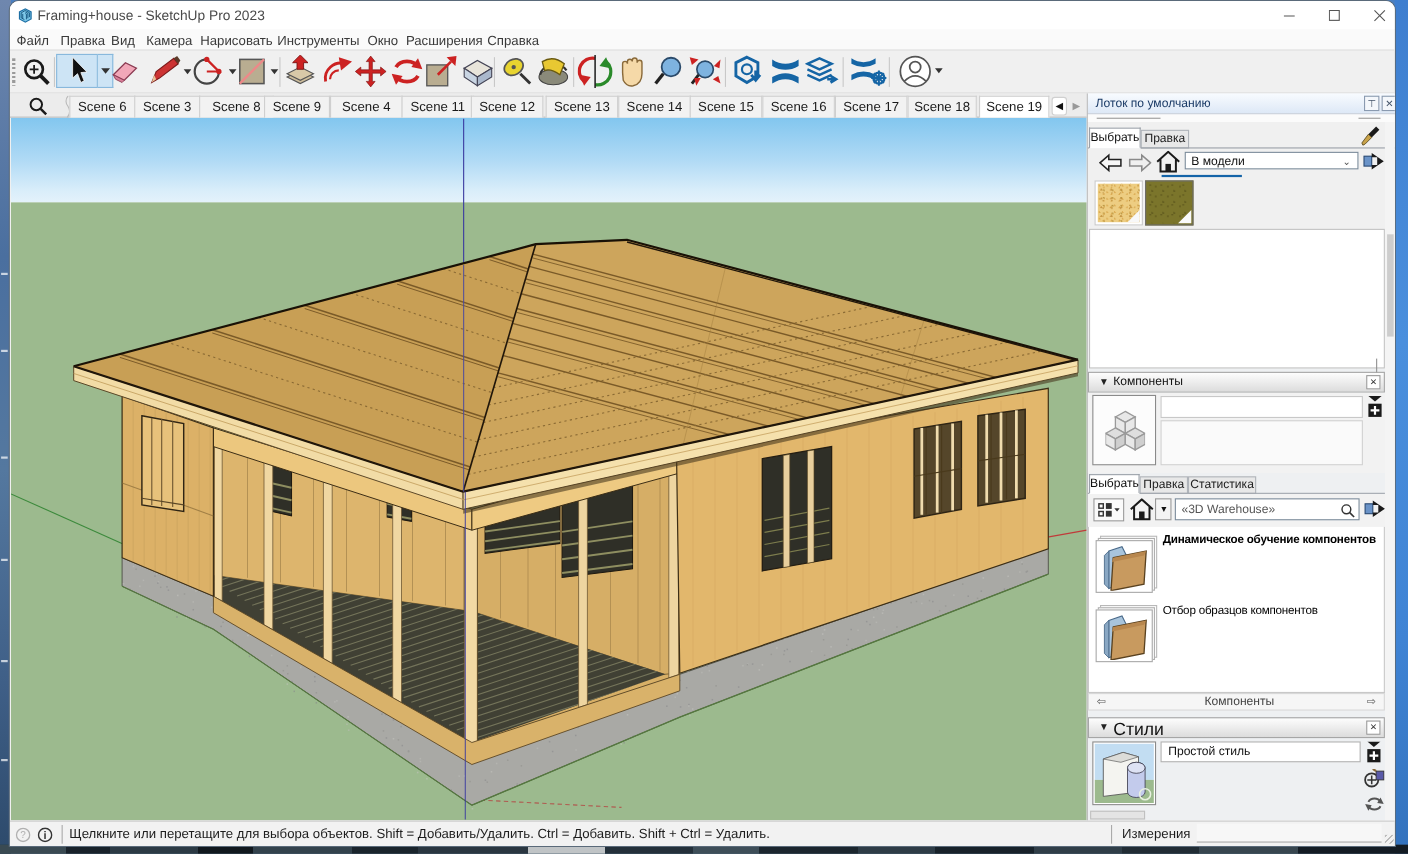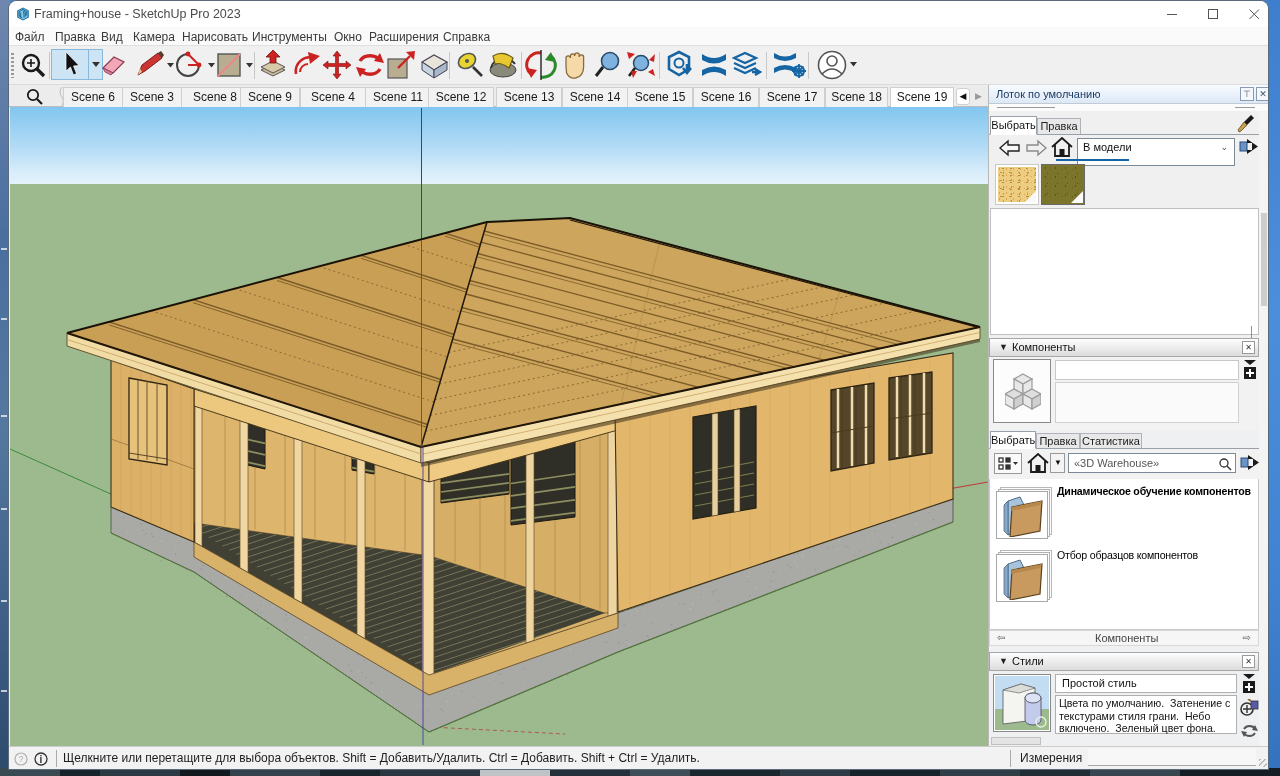--- a/index.html
+++ b/index.html
@@ -726,21 +726,21 @@
 <svg style="position:absolute;left:10px;top:28px" width="22" height="18" viewBox="0 0 22 18">
 <path d="M9 2 L9 6 L20 6 L20 12 L9 12 L9 16 L1 9 Z" fill="#f8f8f8" stroke="#222" stroke-width="1.4"></path>
           </svg>
 <svg style="position:absolute;left:36px;top:28px" width="22" height="18" viewBox="0 0 22 18">
 <path d="M13 2 L13 6 L2 6 L2 12 L13 12 L13 16 L21 9 Z" fill="#f0f0f0" stroke="#8a8a8a" stroke-width="1.4"></path>
           </svg>
 <svg style="position:absolute;left:62px;top:26px" width="22" height="21" viewBox="0 0 22 21">
 <path d="M1 10 L11 1 L21 10 M4 8 L4 19 L18 19 L18 8" fill="none" stroke="#1a1a1a" stroke-width="1.8"></path>
 <rect x="8.5" y="12" width="5" height="7" fill="#1a1a1a"></rect>
           </svg>
-<div style="position:absolute;left:88px;top:27px;width:158px;height:28px;background:#fff;border:1px solid #7a8a99;font-size:11px;color:#111;line-height:17px;padding-left:5px">В модели<span style="position:absolute;right:6px;top:0;color:#555;font-size:9px">⌄</span></div>
+<div style="position:absolute;left:88px;top:27px;width:158px;height:16px;background:#fff;border:1px solid #7a8a99;font-size:11px;color:#111;line-height:17px;padding-left:5px">В модели<span style="position:absolute;right:6px;top:0;color:#555;font-size:9px">⌄</span></div>
 <svg style="position:absolute;left:250px;top:26px" width="20" height="20" viewBox="0 0 20 20">
 <rect x="1" y="5" width="7" height="9" fill="#6a93c8" stroke="#2a4a74" stroke-width="1"></rect>
 <path d="M8 2 L8 6 L13 6 L13 13 L8 13 L8 17 L19 9.5 Z" fill="#1a1a1a"></path>
           </svg>
 <div style="position:absolute;left:67px;top:48px;width:73px;height:2px;background:#1464a8"></div>
 <div style="position:absolute;left:6px;top:53px;width:44px;height:41px;background:#fff;border:1px solid #c8c8c8">
 <div style="position:absolute;left:2px;top:2px;right:2px;bottom:2px;background:
 radial-gradient(circle at 20% 30%, #d9a84f 0 12%, transparent 13%),
 radial-gradient(circle at 60% 20%, #b98a3a 0 10%, transparent 11%),
 radial-gradient(circle at 80% 60%, #d9a84f 0 12%, transparent 13%),
@@ -848,36 +848,35 @@
         </div>
 <div style="position:absolute;left:68px;top:400px;white-space:nowrap;font-size:10.6px;font-weight:bold;color:#000;letter-spacing:-0.2px">Динамическое обучение компонентов</div>
 <div style="position:absolute;left:68px;top:464px;white-space:nowrap;font-size:10.6px;font-weight:normal;color:#000;letter-spacing:-0.2px">Отбор образцов компонентов</div>
 <div style="position:absolute;left:0;top:545px;width:270px;height:16px;background:#f6f6f6;border:1px solid #d8d8d8">
 <span style="position:absolute;left:7px;top:1px;font-size:10px;color:#555">⇦</span>
 <span style="position:absolute;left:105px;top:1px;font-size:11px;color:#444">Компоненты</span>
 <span style="position:absolute;right:7px;top:1px;font-size:10px;color:#555">⇨</span>
         </div>
 <div style="position:absolute;left:0;top:567px;width:270px;height:19px;background:linear-gradient(180deg,#fdfdfd,#dcdcdc);border:1px solid #a6a6a6">
 <span style="position:absolute;left:9px;top:3px;font-size:9px;color:#222">▼</span>
-<span style="position:absolute;left:22px;top:2px;font-size:11px;color:#111">Стили</span>
+<span style="position:absolute;left:22px;top:2px;font-size:16px;color:#111">Стили</span>
 <div style="position:absolute;right:3px;top:2px;width:13px;height:13px;background:#fff;border:1px solid #999;font-size:8px;line-height:11px;text-align:center;color:#333">✕</div>
         </div>
 <div style="position:absolute;left:4px;top:589px;width:58px;height:58px;background:#fff;border:1px solid #8a8a8a">
 <svg style="position:absolute;left:1px;top:1px" width="54" height="54" viewBox="0 0 54 54">
 <rect width="54" height="33" fill="#c2ddf2"></rect>
             <rect y="33" width="54" height="21" fill="#9cba8e"></rect>
 <polygon points="8,14 26,8 40,12 40,44 8,48" fill="#f4f4f0" stroke="#555" stroke-width="0.8"></polygon>
 <polygon points="8,14 26,8 40,12 24,17" fill="#dcdcd8" stroke="#555" stroke-width="0.6"></polygon>
 <path d="M30 22 a8 5 0 0 1 16 0 l0 22 a8 5 0 0 1 -16 0 Z" fill="#c3cbec" stroke="#445" stroke-width="0.8"></path>
 <ellipse cx="38" cy="22" rx="8" ry="5" fill="#dde2f4" stroke="#445" stroke-width="0.8"></ellipse>
 <circle cx="46" cy="46" r="5" fill="none" stroke="#e8f0e0" stroke-width="1.4"></circle>
 </svg>
         </div>
 <div style="position:absolute;left:66px;top:589px;width:182px;height:19px;background:#fff;border:1px solid #b0b0b0;font-size:11px;color:#111;line-height:17px;padding-left:6px">Простой стиль</div>
-<div style="position:absolute;left:66px;top:610px;width:182px;height:39px;background:#fff;border:1px solid #b0b0b0;font-size:10.6px;color:#111;line-height:12.5px;padding:1px 3px">Цвета по умолчанию.&nbsp; Затенение с текстурами стиля грани.&nbsp; Небо включено.&nbsp; Зеленый цвет фона.</div>
 <svg style="position:absolute;left:252px;top:589px" width="16" height="24" viewBox="0 0 16 24">
 <polygon points="2,0 14,0 8,5" fill="#1a1a1a"></polygon>
           <rect x="2" y="7" width="12" height="12" fill="#1a1a1a"></rect>
           <path d="M8 9 v8 M4 13 h8" stroke="#fff" stroke-width="2"></path>
         </svg>
 <svg style="position:absolute;left:250px;top:614px" width="20" height="18" viewBox="0 0 20 18">
 <circle cx="8" cy="10" r="6" fill="none" stroke="#333" stroke-width="1.6"></circle>
 <path d="M8 6 v8 M4 10 h8" stroke="#333" stroke-width="1.4"></path>
 <rect x="12" y="2" width="7" height="8" fill="#5a5aa8" stroke="#333" stroke-width="0.8"></rect>
 <path d="M12 2 l-3 -2" stroke="#8a6a3a" stroke-width="2"></path>

